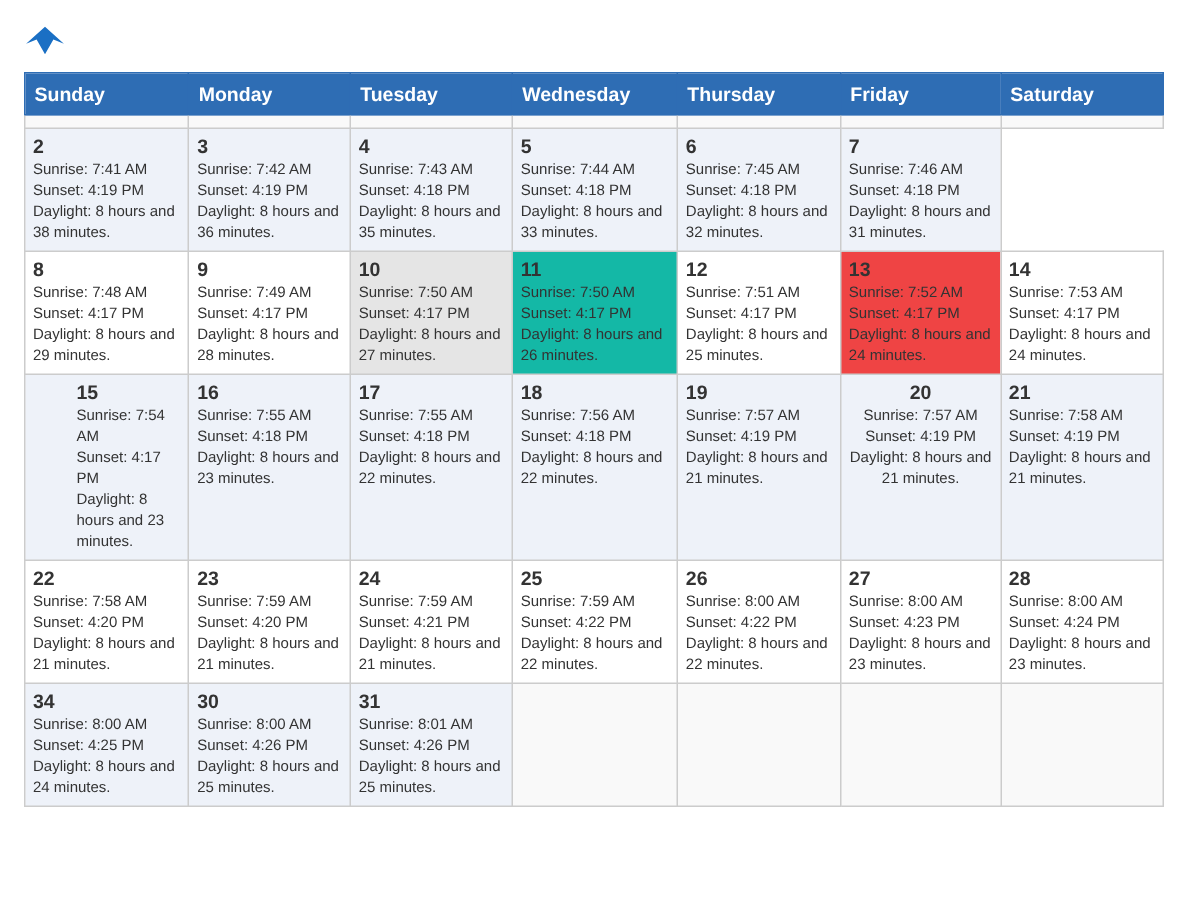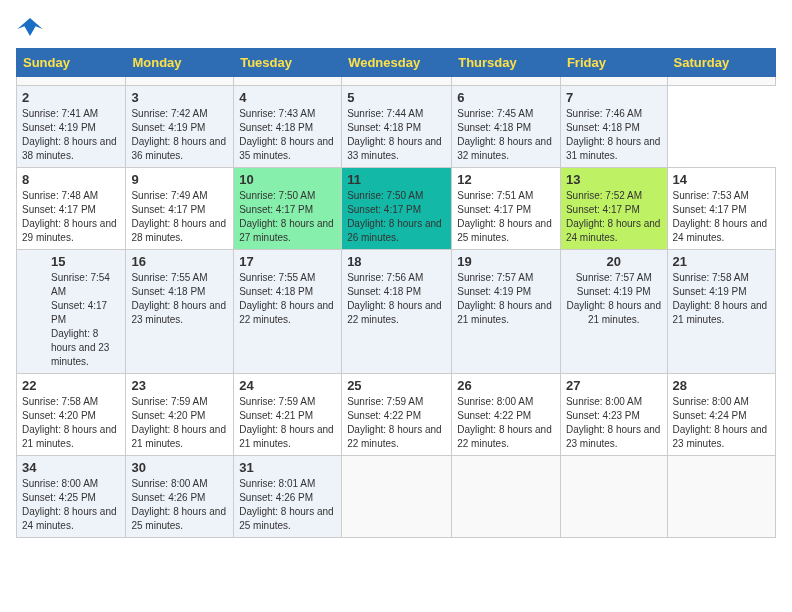--- a/index.html
+++ b/index.html
@@ -29,21 +29,21 @@
     }
     .title-block { text-align: right; }
     .title-block h1 { font-size: 32px; color: #333; font-weight: bold; }
     .title-block h2 { font-size: 14px; color: #555; font-weight: normal; }
     .calendar {
       width: 100%;
       border-collapse: collapse;
     }
     .calendar th {
       background: #2e6db4;
-      color: #fde047;
+      color: #ffffff;
       font-size: 13px;
       font-weight: bold;
       padding: 6px 6px;
       text-align: left;
       border: 1px solid #2e6db4;
     }
     .calendar td {
       border: 1px solid #ccc;
       vertical-align: top;
       padding: 4px 5px;
@@ -175,21 +175,21 @@
           </div>
         </td>
         <td style="background: rgb(255, 255, 255);">
           <span class="day-num">9</span>
           <div class="day-info">
             Sunrise: 7:49 AM<br>
             Sunset: 4:17 PM<br>
             Daylight: 8 hours and 28 minutes.
           </div>
         </td>
-        <td style="background: #86efac;">
+        <td style="background: #e5e5e5;">
           <span class="day-num">10</span>
           <div class="day-info">
             Sunrise: 7:50 AM<br>
             Sunset: 4:17 PM<br>
             Daylight: 8 hours and 27 minutes.
           </div>
         </td>
         <td style="background: #14b8a6;">
           <span class="day-num">11</span>
           <div class="day-info">
@@ -199,21 +199,21 @@
           </div>
         </td>
         <td style="background: rgb(255, 255, 255);">
           <span class="day-num">12</span>
           <div class="day-info">
             Sunrise: 7:51 AM<br>
             Sunset: 4:17 PM<br>
             Daylight: 8 hours and 25 minutes.
           </div>
         </td>
-        <td style="background: #bef264;">
+        <td style="background: #ef4444;">
           <span class="day-num">13</span>
           <div class="day-info">
             Sunrise: 7:52 AM<br>
             Sunset: 4:17 PM<br>
             Daylight: 8 hours and 24 minutes.
           </div>
         </td>
         <td style="background: rgb(255, 255, 255);">
           <span class="day-num">14</span>
           <div class="day-info">

